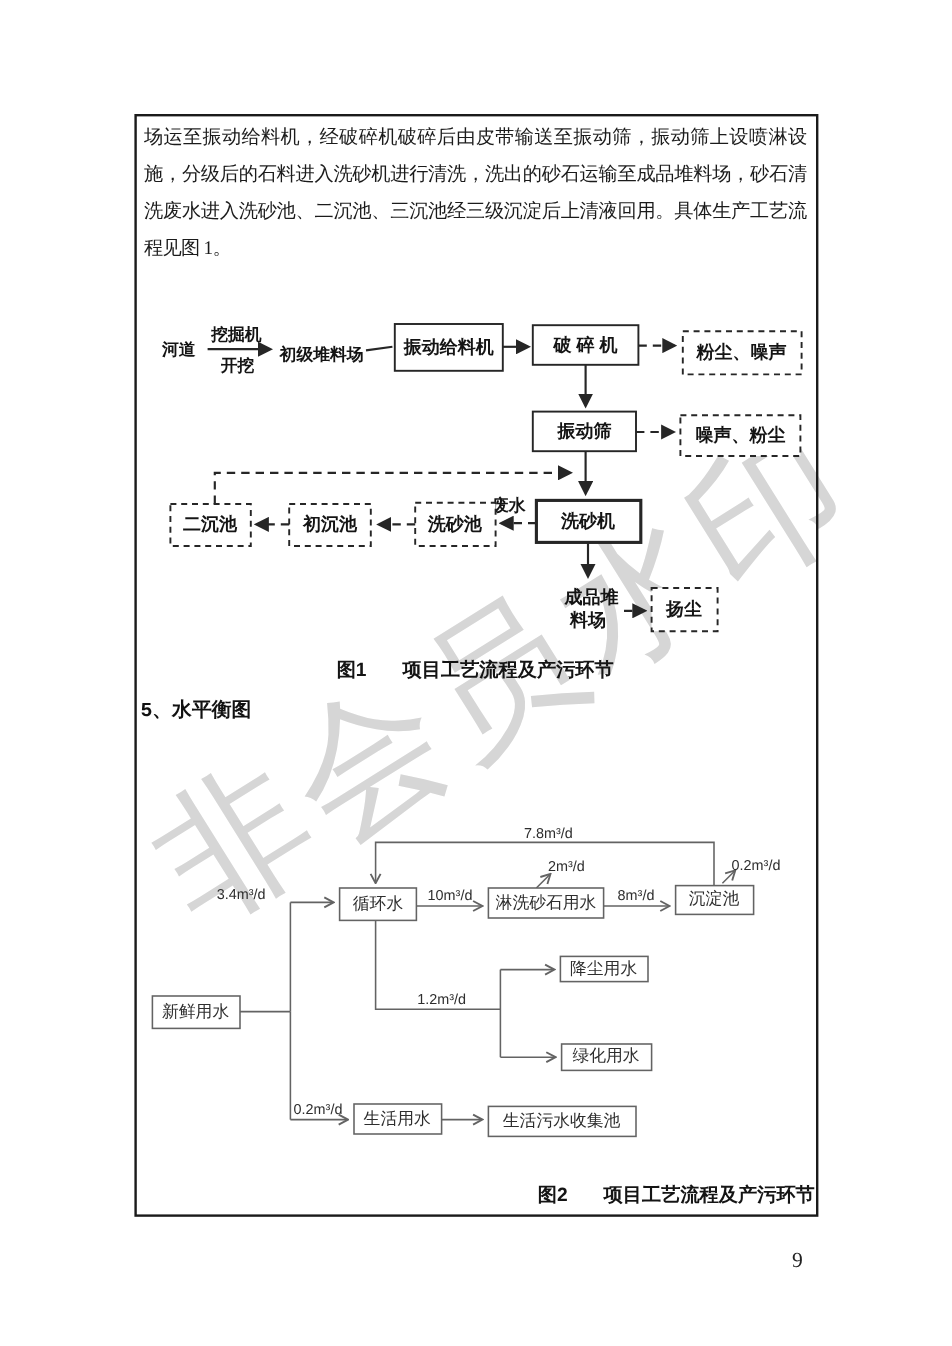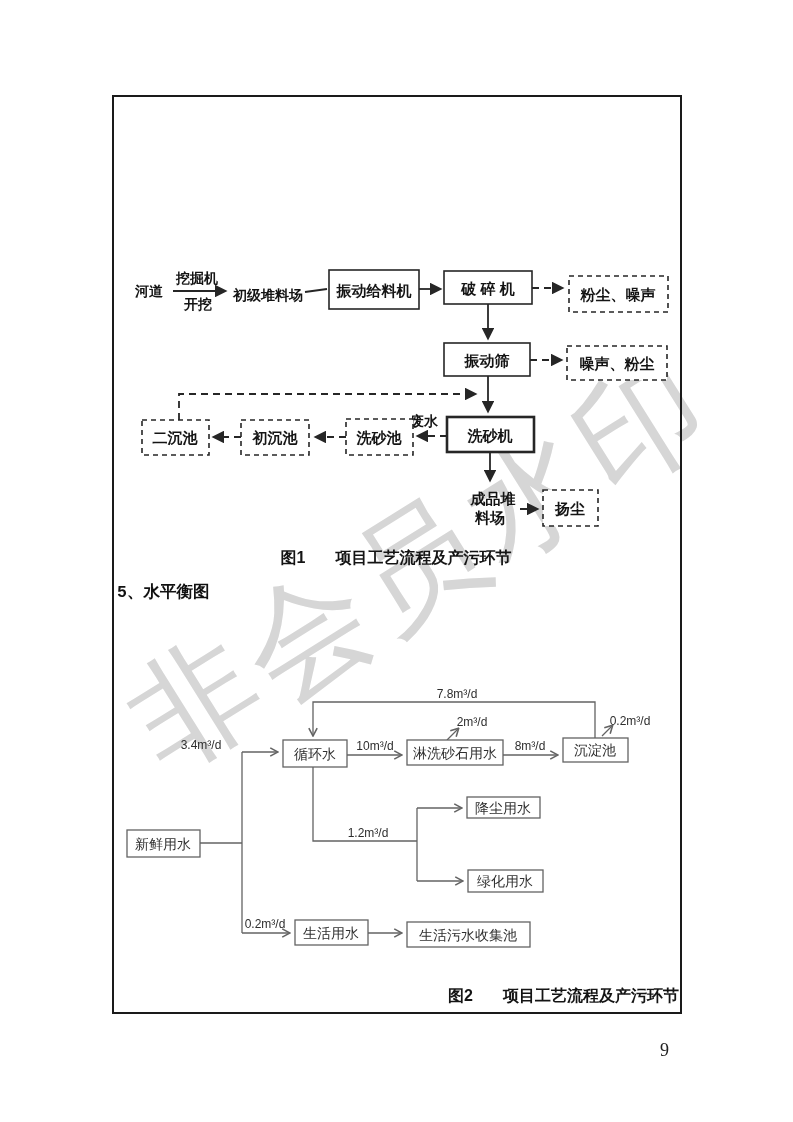--- a/index.html
+++ b/index.html
@@ -36,20 +36,21 @@
 </style>
 </head>
 <body>
 
 <div class="page">
 
   <div class="watermark">非会员水印</div>
 
   <div class="frame"></div>
 
+  <div class="abs para" style="left:120px;top:99px;width:552px;">场运至振动给料机，经破碎机破碎后由皮带输送至振动筛，振动筛上设喷淋设施，分级后的石料进入洗砂机进行清洗，洗出的砂石运输至成品堆料场，砂石清洗废水进入洗砂池、二沉池、三沉池经三级沉淀后上清液回用。具体生产工艺流程见图 1。</div>
 
   <div class="abs" style="left:113px;top:260px;width:569px;height:290px;">
   <svg width="569" height="290" viewBox="0 0 569 290">
     <defs>
       <marker id="mF1" viewBox="0 0 10 10" refX="8" refY="5" markerWidth="7" markerHeight="7" orient="auto-start-reverse">
         <path d="M0,0 L10,5 L0,10 z" fill="#262626"></path>
       </marker>
     </defs>
 
     <text class="f1text f1small" x="36" y="31">河道</text>

